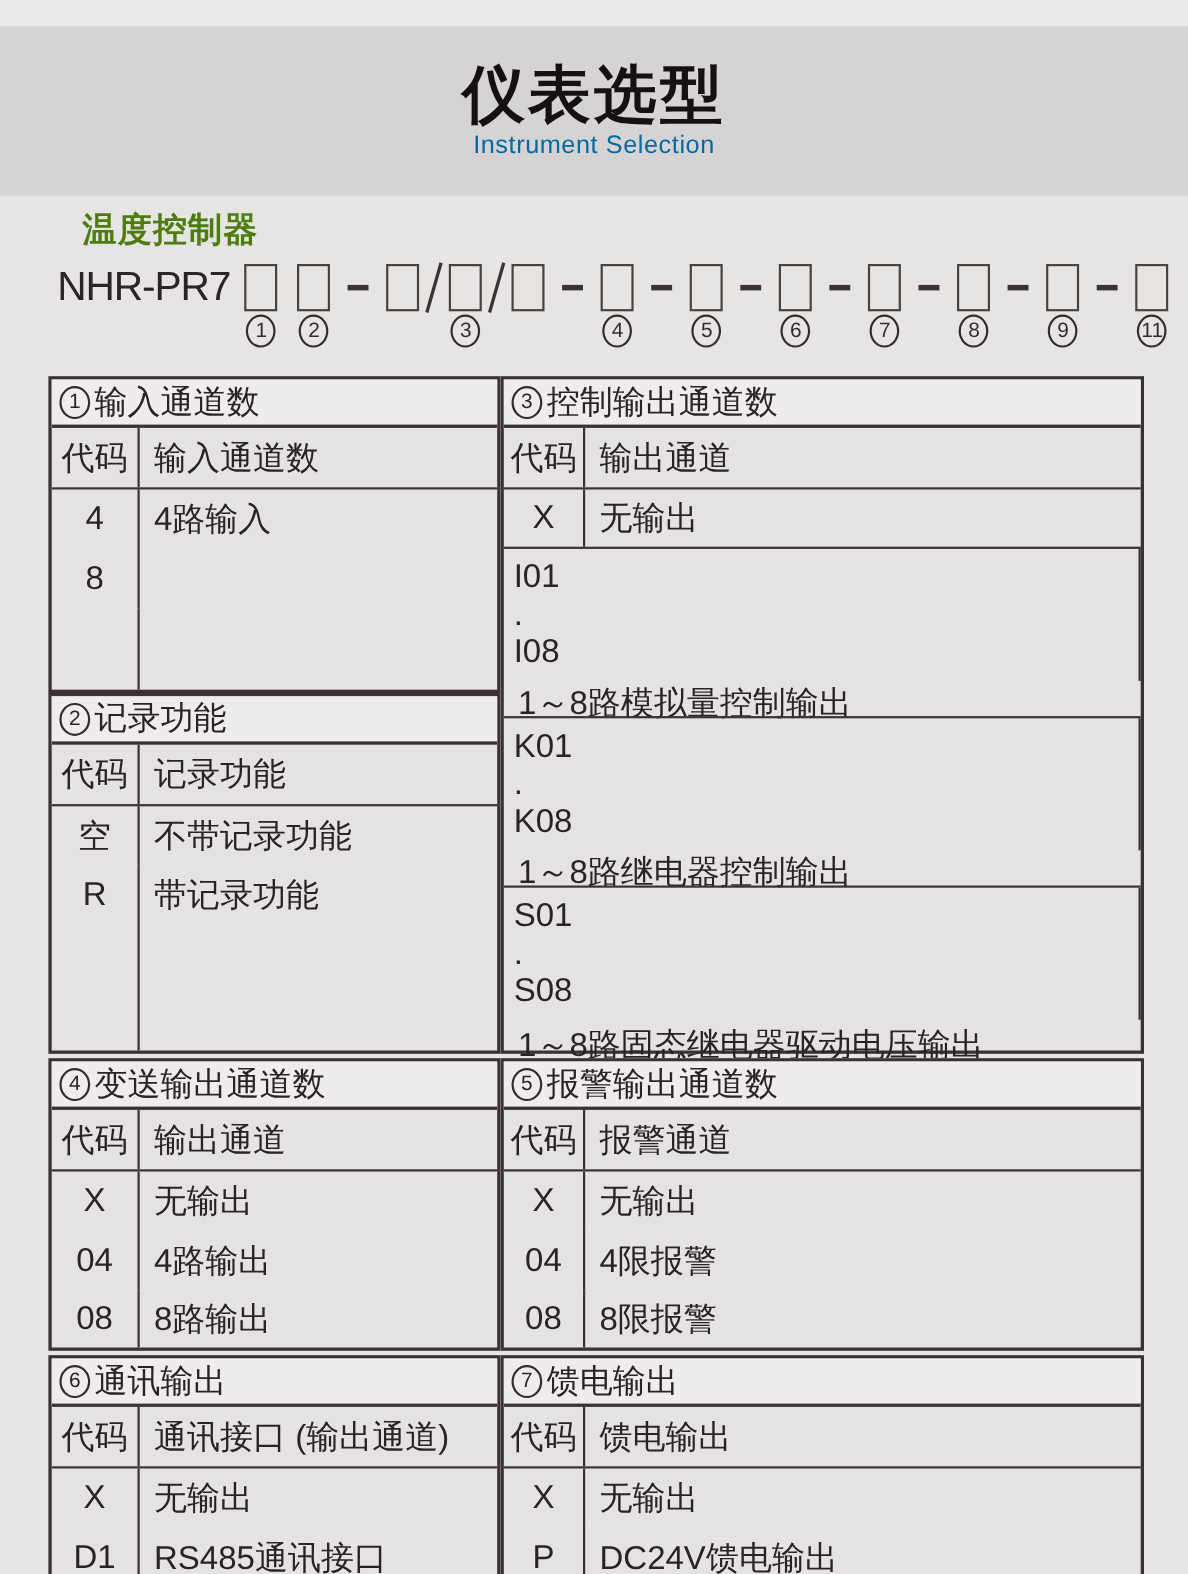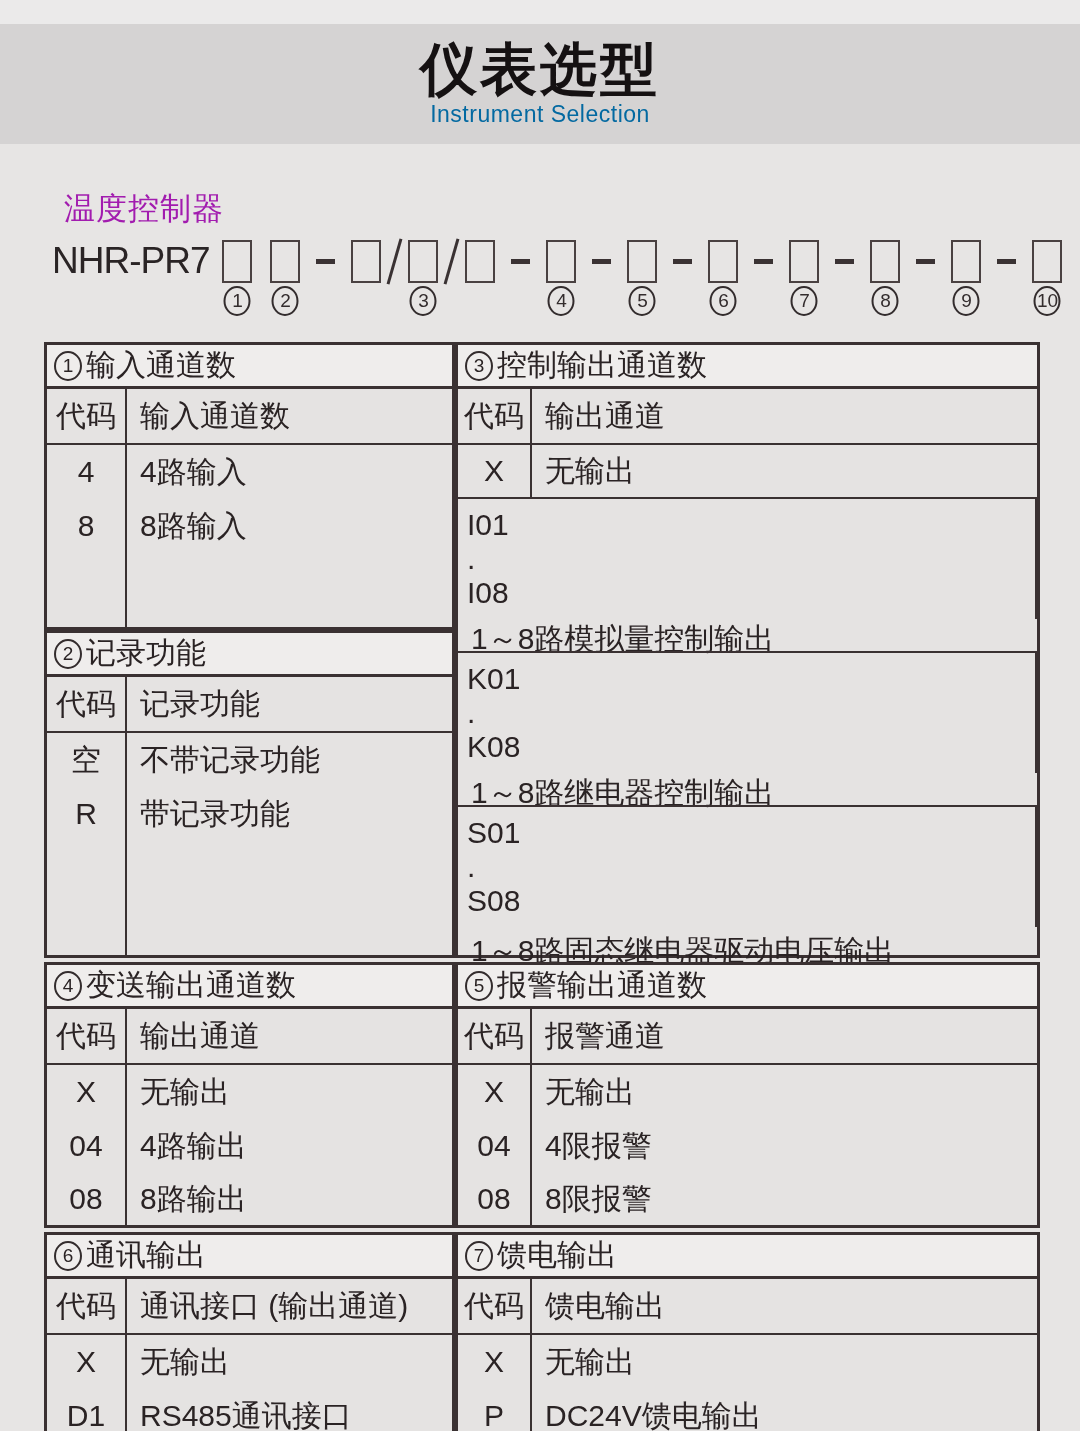--- a/index.html
+++ b/index.html
@@ -4,27 +4,27 @@
 <style>
   html,body{margin:0;padding:0;}
   body{
     width:1080px;height:1431px;overflow:hidden;position:relative;
     background:#e7e5e4;color:#2c2526;
     font-family:"Liberation Sans","DejaVu Sans",sans-serif;
   }
   
   .top-strip{position:absolute;top:0;left:0;width:1080px;height:24px;background:#ebeaea;}
   .band{
-    position:absolute;top:24px;left:0;width:1080px;height:120px;background:#d5d3d3;
+    position:absolute;top:24px;left:0;width:1080px;height:154px;background:#d5d3d3;
     display:flex;flex-direction:column;align-items:center;justify-content:center;
   }
   .band .title{font-size:57px;font-weight:700;letter-spacing:3px;color:#151112;line-height:1.05;}
   .band .subtitle{font-size:23px;color:#0369a1;margin-top:1px;letter-spacing:0.5px;}
   
-  .product-name{position:absolute;left:64px;top:188px;font-size:31px;color:#a21caf;letter-spacing:1px;}
+  .product-name{position:absolute;left:75px;top:188px;font-size:31px;color:#4d7c0f;letter-spacing:1px;font-weight:bold;}
   .model-line{
     position:absolute;left:52px;top:237px;height:48px;
     display:flex;align-items:center;
   }
   .model-prefix{font-size:37px;color:#2a2425;letter-spacing:-1px;margin-right:13px;white-space:nowrap;}
   .mbox{
     position:relative;box-sizing:border-box;width:30px;height:43px;
     border:2px solid #4a4141;margin:0 9px;flex:0 0 auto;background:transparent;
   }
   .mbox.first{margin-left:0;}
@@ -126,42 +126,41 @@
   <span class="dash"></span>
   <span class="mbox">
       <span class="pos-badge">8</span>
     </span>
   <span class="dash"></span>
   <span class="mbox">
       <span class="pos-badge">9</span>
     </span>
   <span class="dash"></span>
   <span class="mbox">
-      <span class="pos-badge">10</span>
+      <span class="pos-badge">11</span>
     </span>
 </div>
 
 <div class="tables">
 
   <div class="sec left" id="sec1">
     <div class="t-title">
       <span class="circ">1</span>
       <span>输入通道数</span>
     </div>
     <div class="t-head">
       <div class="cell-code">代码</div>
       <div class="cell-desc">输入通道数</div>
     </div>
     <div class="t-row h54">
       <div class="cell-code">4</div>
       <div class="cell-desc">4路输入</div>
     </div>
     <div class="t-row h54">
       <div class="cell-code">8</div>
-      <div class="cell-desc">8路输入</div>
     </div>
     <div class="t-row t-fill">
       <div class="cell-code"></div>
       <div class="cell-desc"></div>
     </div>
   </div>
 
   <div class="sec left" id="sec2">
     <div class="t-title">
       <span class="circ">2</span>

